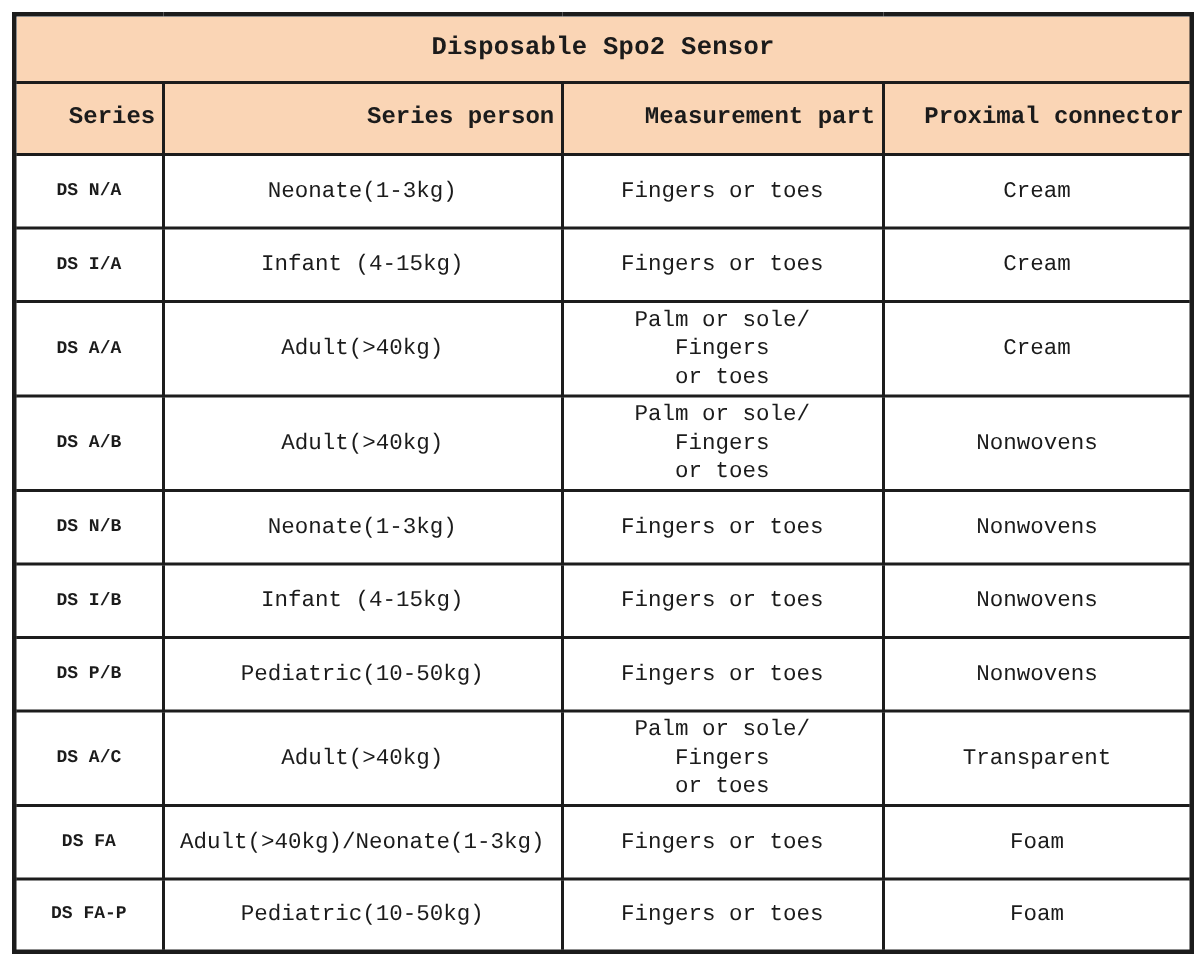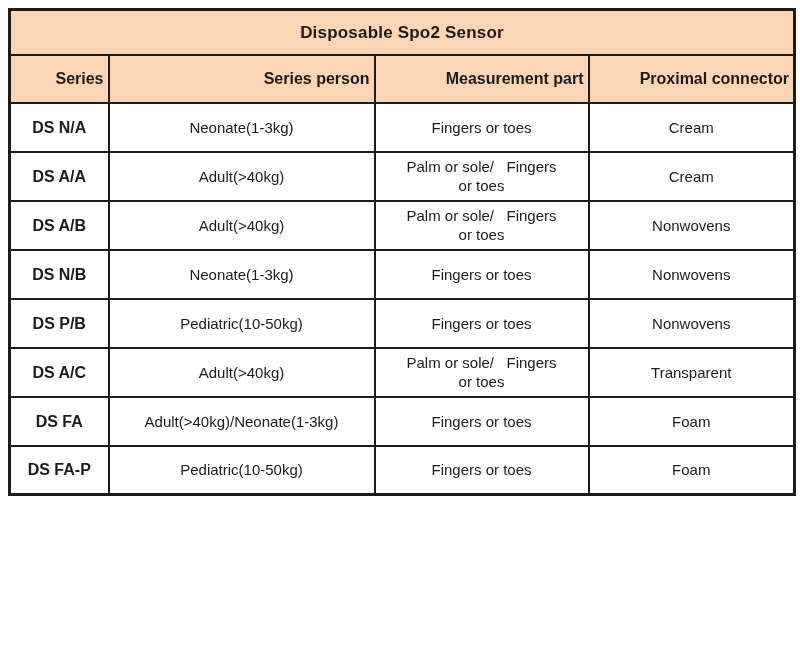--- a/index.html
+++ b/index.html
@@ -21,20 +21,21 @@
   .table-wrap {
     position: absolute;
     left: 8px;
     top: 8px;
   }
   table.spec-table {
     border-collapse: collapse;
     table-layout: fixed;
     width: 785px;
     background: var(--row-bg);
+    font-family: Liberation Mono, monospace;
   }
   table.spec-table td, table.spec-table th {
     border: 2px solid var(--border);
     text-align: center;
     vertical-align: middle;
     padding: 2px 4px;
     white-space: pre-wrap;
     line-height: 19px;
     overflow: hidden;
   }
@@ -54,21 +55,21 @@
     font-weight: bold;
     font-size: 16px;
     text-align: right;
   }
   tr.data-row td {
     height: 49px;
     font-size: 15px;
   }
   tr.data-row td.series-cell {
     font-weight: bold;
-    font-size: 16px;
+    font-size: 12px;
   }
 </style>
 </head>
 <body>
 
 <div class="table-wrap">
   <table class="spec-table">
     <colgroup>
       <col style="width:99px">
       <col style="width:266px">
@@ -85,36 +86,48 @@
         <th>Measurement part</th>
         <th>Proximal connector</th>
       </tr>
       <tr class="data-row">
         <td class="series-cell">DS N/A</td>
         <td>Neonate(1-3kg)</td>
         <td>Fingers or toes</td>
         <td>Cream</td>
       </tr>
       <tr class="data-row">
+        <td class="series-cell">DS I/A</td>
+        <td>Infant (4-15kg)</td>
+        <td>Fingers or toes</td>
+        <td>Cream</td>
+      </tr>
+      <tr class="data-row">
         <td class="series-cell">DS A/A</td>
         <td>Adult(&gt;40kg)</td>
         <td>Palm or sole/   Fingers
 or toes</td>
         <td>Cream</td>
       </tr>
       <tr class="data-row">
         <td class="series-cell">DS A/B</td>
         <td>Adult(&gt;40kg)</td>
         <td>Palm or sole/   Fingers
 or toes</td>
         <td>Nonwovens</td>
       </tr>
       <tr class="data-row">
         <td class="series-cell">DS N/B</td>
         <td>Neonate(1-3kg)</td>
+        <td>Fingers or toes</td>
+        <td>Nonwovens</td>
+      </tr>
+      <tr class="data-row">
+        <td class="series-cell">DS I/B</td>
+        <td>Infant (4-15kg)</td>
         <td>Fingers or toes</td>
         <td>Nonwovens</td>
       </tr>
       <tr class="data-row">
         <td class="series-cell">DS P/B</td>
         <td>Pediatric(10-50kg)</td>
         <td>Fingers or toes</td>
         <td>Nonwovens</td>
       </tr>
       <tr class="data-row">

